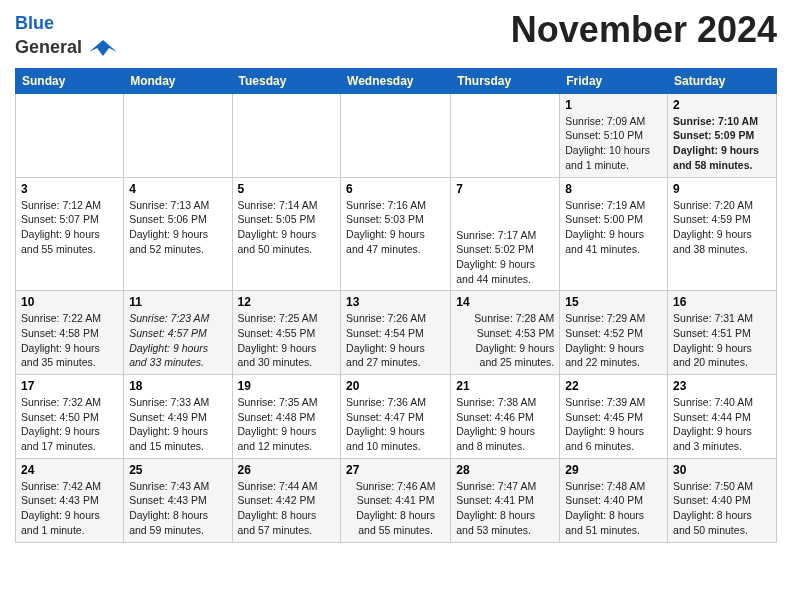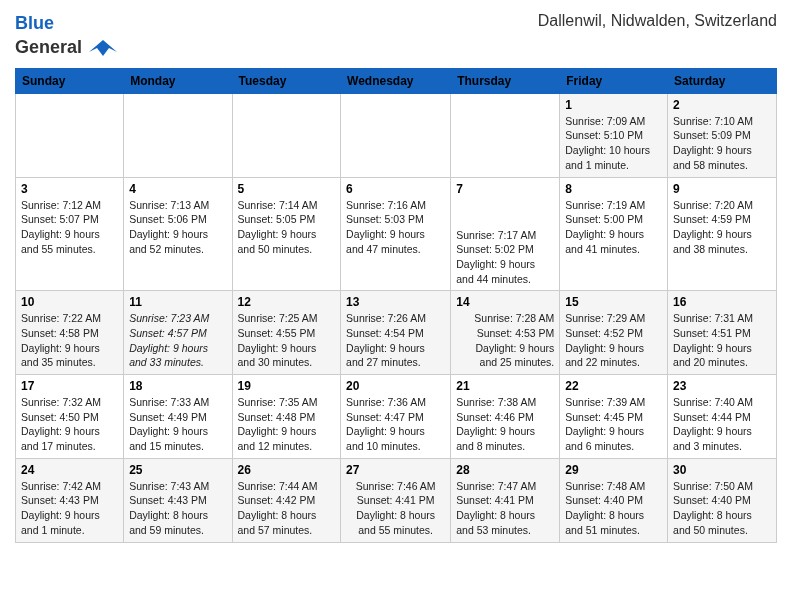--- a/index.html
+++ b/index.html
@@ -40,21 +40,21 @@
       color: #333;
       margin-top: 2px;
     }
     .calendar-table {
       width: 100%;
       border-collapse: collapse;
       font-size: 11px;
     }
     .calendar-table th {
       background-color: #1565c0;
-      color: #000000;
+      color: #fef9c3;
       text-align: left;
       padding: 5px 6px;
       font-size: 12px;
       font-weight: bold;
       border: 1px solid #1565c0;
       margin-left: 32px;
     }
     .calendar-table td {
       border: 1px solid #ccc;
       vertical-align: top;
@@ -99,21 +99,21 @@
     <div>
       <span style="display:block; font-size:18px; font-weight:bold; color:#1565c0; line-height:1.1;">Blue</span>
       <span style="display:block; font-size:18px; font-weight:bold; color:#333; line-height:1.1;">General
         <svg class="logo-icon" viewBox="0 0 28 20" style="display:inline-block; vertical-align:middle;">
           <polygon points="14,2 28,14 20,10 14,18 8,10 0,14" fill="#1565c0"></polygon>
         </svg>
       </span>
     </div>
   </div>
   <div class="title-area">
-    <div class="location-title">Dallenwil, Nidwalden, Switzerland</div>
+    <div class="month-title">November 2024</div>
   </div>
 </div>
 
 <table class="calendar-table">
   <thead>
     <tr>
     <th>Sunday</th>
         <th>Monday</th>
         <th>Tuesday</th>
         <th>Wednesday</th>
@@ -130,21 +130,21 @@
         <td class="empty-cell" style="background: rgb(255, 255, 255);"></td>
         <td class="empty-cell" style="background: rgb(255, 255, 255);"></td>
         <td>
           <span class="day-number">1</span>
           <div class="day-detail" style="white-space: pre-line;">Sunrise: 7:09 AM
 Sunset: 5:10 PM
 Daylight: 10 hours and 1 minute.</div>
         </td>
         <td>
           <span class="day-number">2</span>
-          <div class="day-detail" style="white-space: pre-line;">Sunrise: 7:10 AM
+          <div class="day-detail" style="white-space: pre-line; font-weight: bold;">Sunrise: 7:10 AM
 Sunset: 5:09 PM
 Daylight: 9 hours and 58 minutes.</div>
         </td>
       </tr>
       <tr class="row-even">
         <td>
           <span class="day-number">3</span>
           <div class="day-detail" style="white-space: pre-line;">Sunrise: 7:12 AM
 Sunset: 5:07 PM
 Daylight: 9 hours and 55 minutes.</div>

